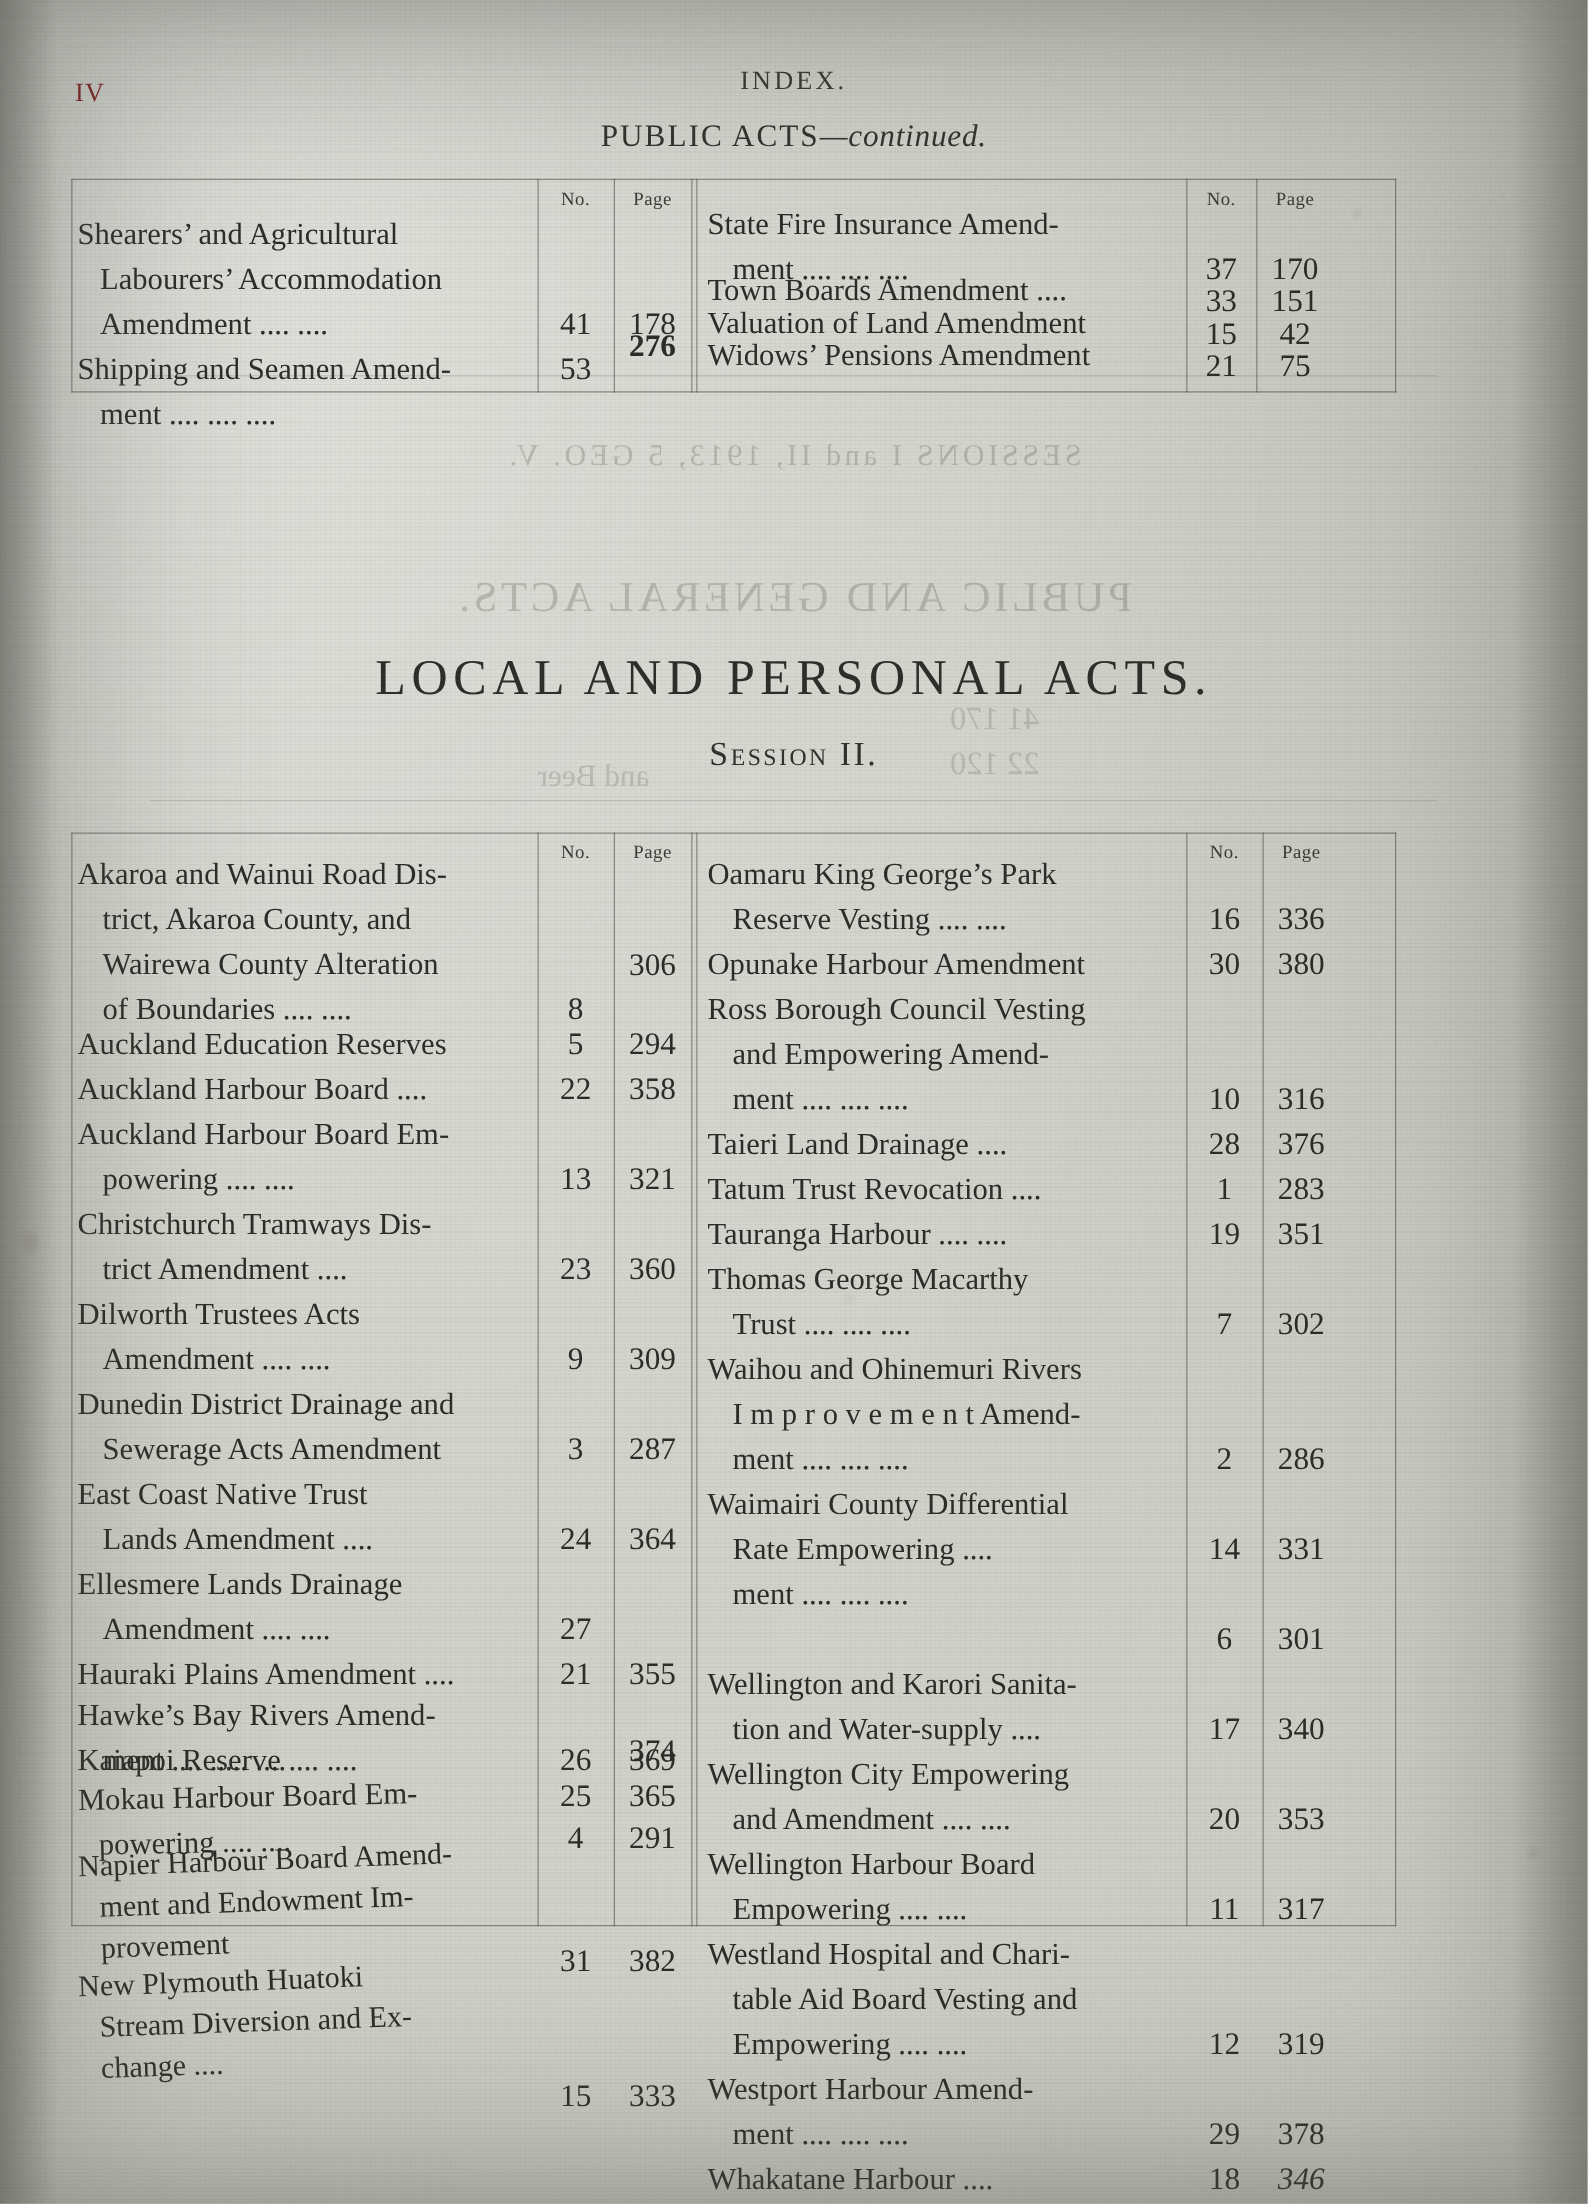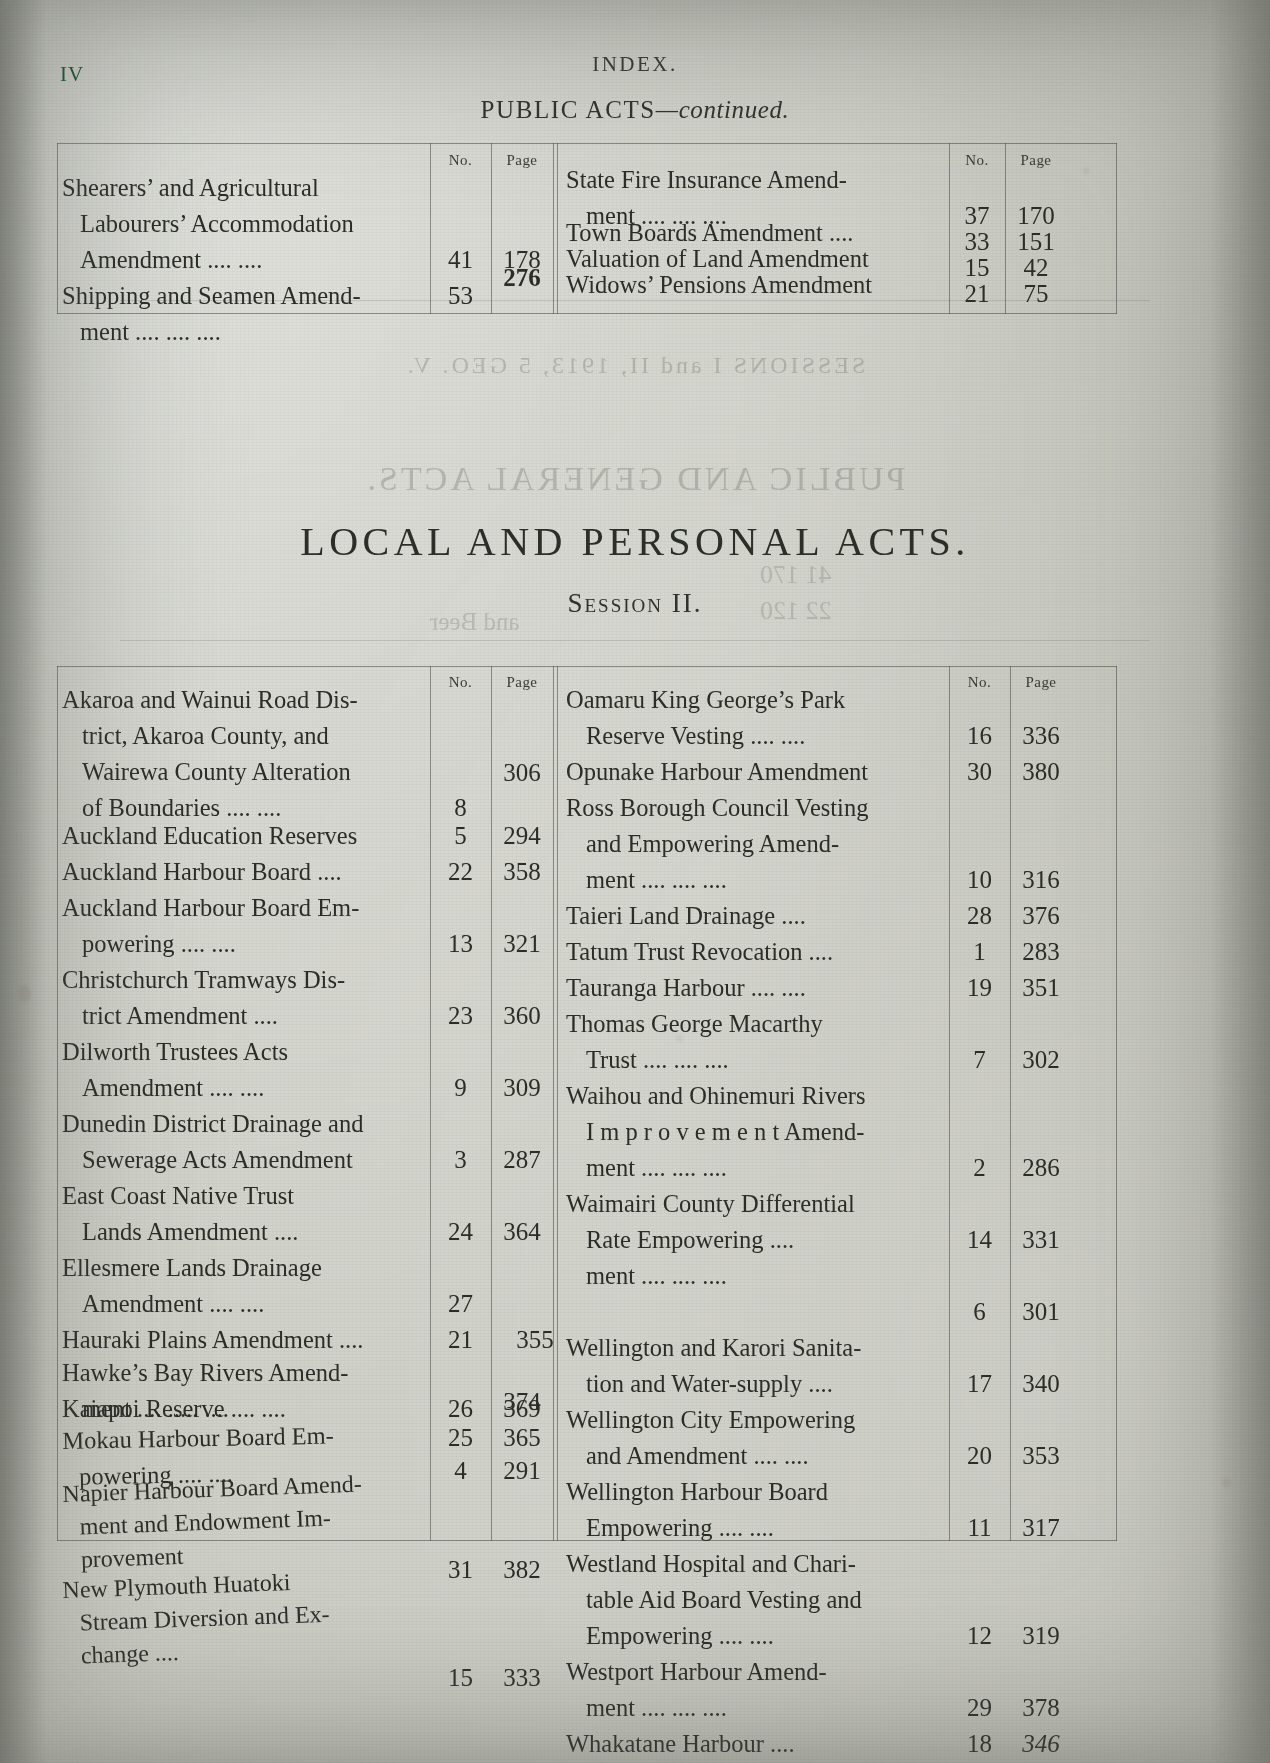--- a/index.html
+++ b/index.html
@@ -50,21 +50,21 @@
   .ghost-block{
     position:absolute;pointer-events:none;color:rgba(100,102,94,.26);
     transform:scaleX(-1);user-select:none;white-space:nowrap;
   }
 
   
   .content{position:absolute;inset:0;}
 
   .folio{
     position:absolute;left:60px;top:62px;
-    font-size:21px;letter-spacing:1px;color:#14532d;
+    font-size:21px;letter-spacing:1px;color:#7f1d1d;
   }
   .running-head{
     position:absolute;left:0;top:52px;width:100%;text-align:center;
     font-size:21px;letter-spacing:2.5px;color:#34352f;
   }
   .section-head{
     position:absolute;left:0;top:96px;width:100%;text-align:center;
     font-size:25px;letter-spacing:1.6px;color:#2f312c;
   }
   .section-head i{font-style:italic;letter-spacing:.6px;}
@@ -268,21 +268,21 @@
       <span class="ln">Ellesmere  Lands  Drainage</span>
       <span class="ln" style="padding-left:20px;">Amendment      ....              ....</span>
     </div>
     <div class="num" style="left:430px;top:1286px;width:61px;">27</div>
     <div class="num" style="left:491px;top:1352px;width:62px;margin-top:32px;">374</div>
 
     <div class="entry" style="left:62px;top:1322px;width:368px;">
       <span class="ln">Hauraki Plains Amendment ....</span>
     </div>
     <div class="num" style="left:430px;top:1322px;width:61px;">21</div>
-    <div class="num" style="left:491px;top:1322px;width:62px;padding-left:13px;">355</div>
+    <div class="num" style="left:491px;top:1322px;width:62px;">355</div>
 
     <div class="entry" style="left:62px;top:1355px;width:362px;">
       <span class="ln">Hawke’s Bay Rivers Amend-</span>
       <span class="ln" style="padding-left:20px;">ment   ....           .....            ....</span>
     </div>
     <div class="num" style="left:430px;top:1391px;width:61px;">26</div>
     <div class="num" style="left:491px;top:1391px;width:62px;">369</div>
 
     <div class="entry" style="left:62px;top:1391px;width:362px;">
       <span class="ln">Kaiapoi Reserve    ....           ....</span>

